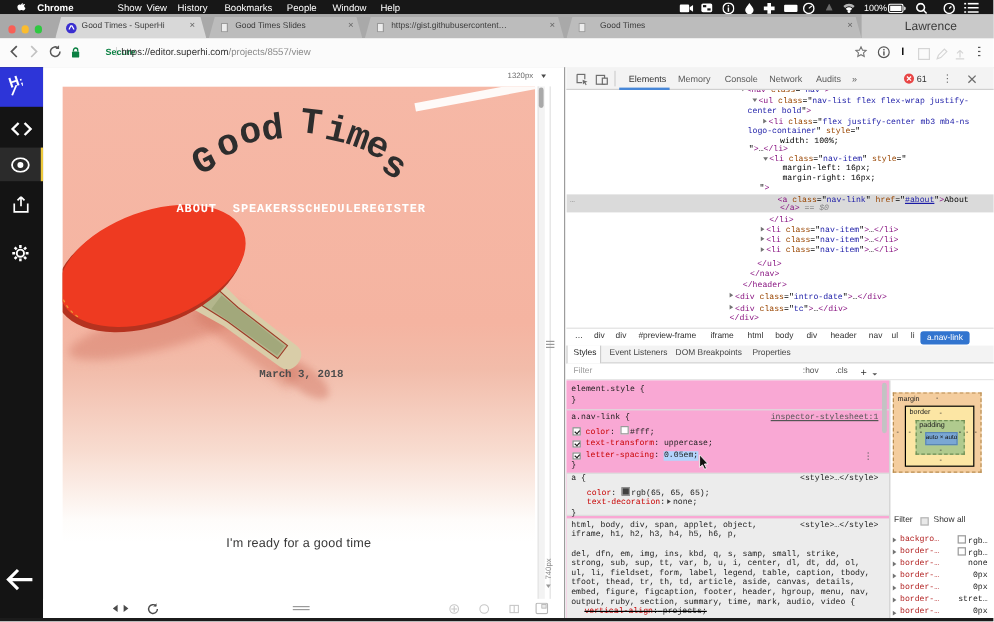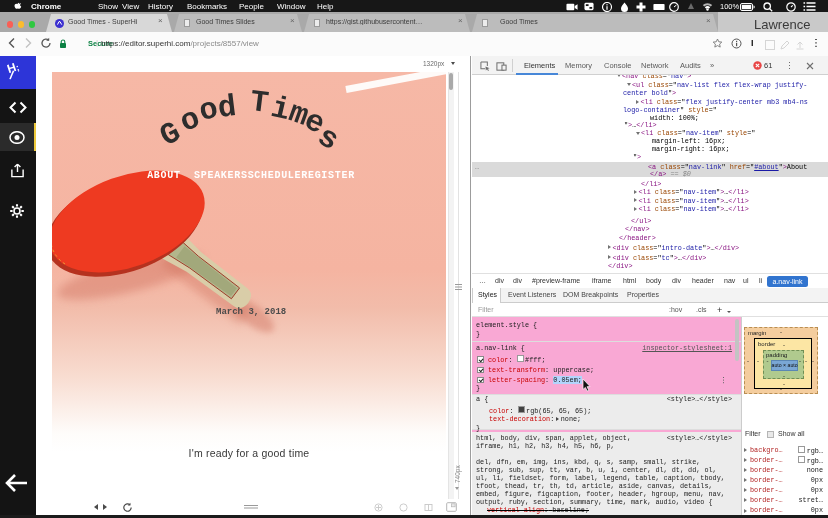--- a/index.html
+++ b/index.html
@@ -138,21 +138,21 @@
     <div class="pgico" style="left:10px;"></div>
     <div class="ttl" style="left:22px;width:130px;">https://gist.githubusercontent…</div>
     <div class="tx" style="left:154px;">×</div>
   </div>
   <div class="tab" style="left:472px;width:246px;background:#bcbcbc;">
     <div class="pgico" style="left:10px;"></div>
     <div class="ttl" style="left:28px;width:200px;">Good Times</div>
     <div class="tx" style="left:234px;">×</div>
   </div>
   <div class="abs" style="left:718px;top:0;width:110px;height:20px;background:#c9c9c9;"></div>
-  <div class="abs" style="left:754px;top:5px;font-size:13px;color:#3a3a3a;text-align:center;">Lawrence</div>
+  <div class="abs" style="left:754px;top:5px;font-size:10px;color:#3a3a3a;text-align:center;">Lawrence</div>
 </div>
 
 <div id="toolbar" class="abs">
   <svg class="abs" style="left:6px;top:5px" width="12" height="12" viewBox="0 0 12 12">
       <path d="M8 1.5L3.5 6L8 10.5" stroke="#555" stroke-width="1.4" fill="none"></path>
     </svg>
   <svg class="abs" style="left:22px;top:5px" width="12" height="12" viewBox="0 0 12 12">
       <path d="M4 1.5L8.5 6L4 10.5" stroke="#c2c2c2" stroke-width="1.4" fill="none"></path>
     </svg>
   <svg class="abs" style="left:40px;top:5px" width="12" height="12" viewBox="0 0 12 12">
@@ -409,21 +409,21 @@
     <div class="abs" style="left:0;top:114.5px;width:269px;height:84px;background:#ececec;"></div>
     <div class="abs soup" style="left:4px;top:117px;">html, body, div, span, applet, object,</div>
     <div class="abs" style="right:9px;top:117px;color:#222;">&lt;style&gt;…&lt;/style&gt;</div>
     <div class="abs soup" style="left:4px;top:125px;">iframe, h1, h2, h3, h4, h5, h6, p,</div>
     <div class="abs soup" style="left:4px;top:141px;">del, dfn, em, img, ins, kbd, q, s, samp, small, strike,</div>
     <div class="abs soup" style="left:4px;top:149px;">strong, sub, sup, tt, var, b, u, i, center, dl, dt, dd, ol,</div>
     <div class="abs soup" style="left:4px;top:157px;">ul, li, fieldset, form, label, legend, table, caption, tbody,</div>
     <div class="abs soup" style="left:4px;top:165px;">tfoot, thead, tr, th, td, article, aside, canvas, details,</div>
     <div class="abs soup" style="left:4px;top:173px;">embed, figure, figcaption, footer, header, hgroup, menu, nav,</div>
     <div class="abs soup" style="left:4px;top:181px;">output, ruby, section, summary, time, mark, audio, video {</div>
-    <div class="abs" style="left:15px;top:189px;text-decoration:line-through;"><span class="pname">vertical-align</span><span class="psep">:</span> <span class="pval">baseline;</span></div>
+    <div class="abs" style="left:15px;top:189px;text-decoration:line-through;"><span class="pname">vertical-align</span><span class="psep">:</span> <span class="pval">projects;</span></div>
 
     <div class="abs" style="left:263px;top:2px;width:4px;height:42px;background:#c3c3c3;border-radius:2px;"></div>
   </div>
   <div id="dt-sidebar" class="abs" style="left:270px;top:261px;width:88px;height:198px;border-left:1px solid #ccc;box-sizing:border-box;background:#fff;font-size:6px;">
 
     <div class="abs" style="left:2px;top:10px;width:74px;height:67px;background:#f4cd9e;border:1px dashed #b98e52;box-sizing:border-box;"></div>
     <span class="abs" style="left:6px;top:13px;color:#222;">margin</span>
     <span class="abs" style="left:38px;top:12px;color:#222;">-</span>
     <span class="abs" style="left:38px;top:69px;color:#222;">-</span>
     <div class="abs" style="left:12px;top:21px;width:58px;height:51px;background:#fce6a4;border:1px solid #000;box-sizing:border-box;"></div>

